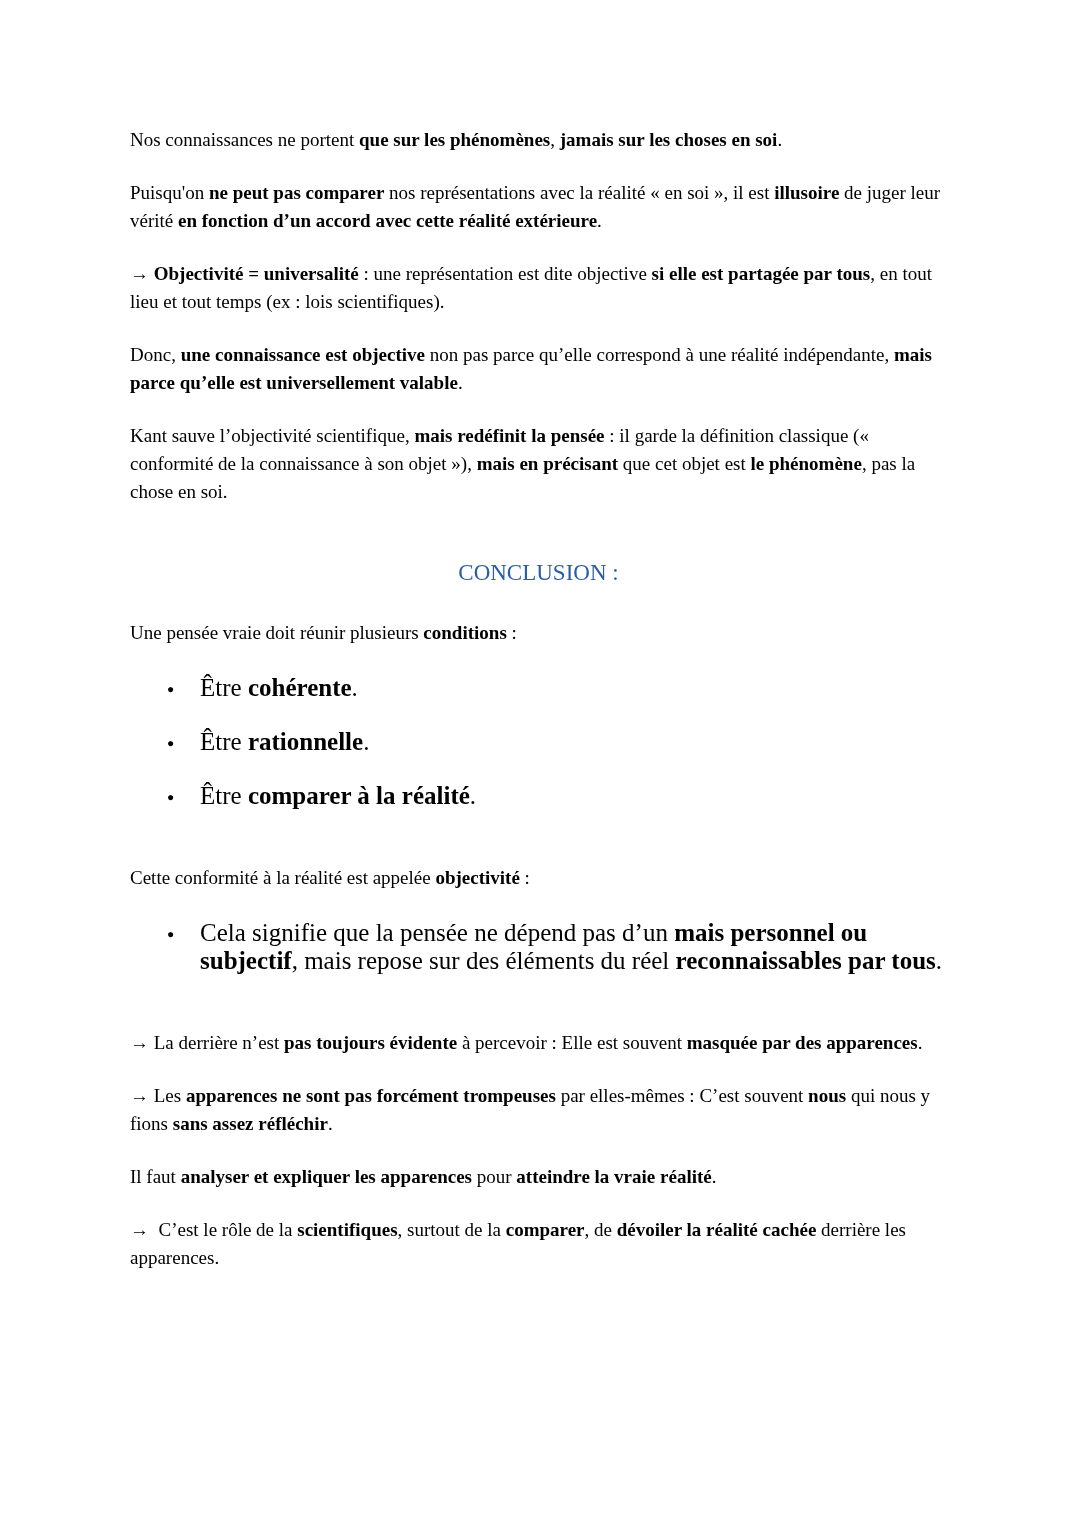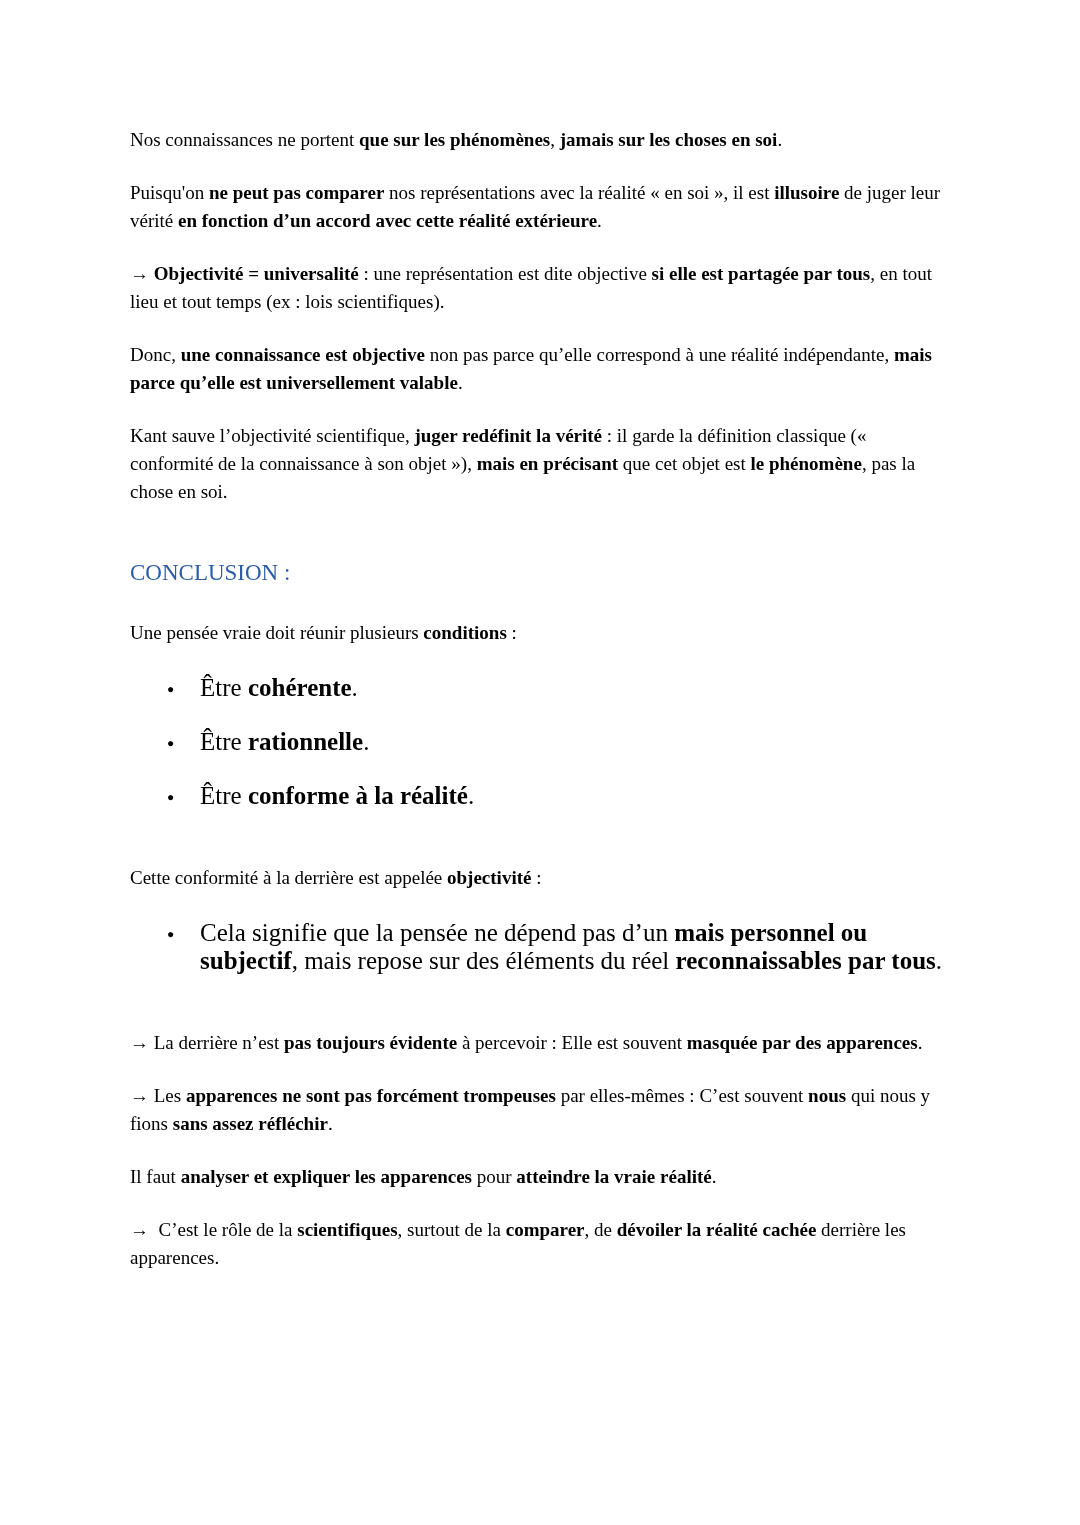--- a/index.html
+++ b/index.html
@@ -27,20 +27,21 @@
     line-height: 28px;
   }
   .doc-paragraph .b, .doc-bullet .b {
     font-weight: 700;
   }
   .doc-heading {
     margin: 52px 0 31px 0;
     font-size: 23px;
     line-height: 30px;
     font-weight: 400;
+    text-align: center;
   }
   .doc-list {
     list-style: none;
     margin: 27px 0 54px 0;
     padding: 0;
   }
   .doc-bullet {
     position: relative;
     margin: 0 0 26px 0;
     padding-left: 70px;
@@ -57,29 +58,29 @@
 </style>
 </head>
 <body>
 
 <div class="doc-page">
   <div id="doc-body">
       <p class="doc-paragraph"><span>Nos connaissances ne portent </span><span class="b">que sur les phénomènes</span><span>, </span><span class="b">jamais sur les choses en soi</span><span>.</span></p>
       <p class="doc-paragraph"><span>Puisqu'on </span><span class="b">ne peut pas comparer</span><span> nos représentations avec la réalité « en soi », il est </span><span class="b">illusoire</span><span> de juger leur vérité </span><span class="b">en fonction d’un accord avec cette réalité extérieure</span><span>.</span></p>
       <p class="doc-paragraph"><span class="b">→ Objectivité = universalité</span><span> : une représentation est dite objective </span><span class="b">si elle est partagée par tous</span><span>, en tout lieu et tout temps (ex : lois scientifiques).</span></p>
       <p class="doc-paragraph"><span>Donc, </span><span class="b">une connaissance est objective</span><span> non pas parce qu’elle correspond à une réalité indépendante, </span><span class="b">mais parce qu’elle est universellement valable</span><span>.</span></p>
-      <p class="doc-paragraph"><span>Kant sauve l’objectivité scientifique, </span><span class="b">juger redéfinit la vérité</span><span> : il garde la définition classique (« conformité de la connaissance à son objet »), </span><span class="b">mais en précisant</span><span> que cet objet est </span><span class="b">le phénomène</span><span>, pas la chose en soi.</span></p>
+      <p class="doc-paragraph"><span>Kant sauve l’objectivité scientifique, </span><span class="b">mais redéfinit la pensée</span><span> : il garde la définition classique (« conformité de la connaissance à son objet »), </span><span class="b">mais en précisant</span><span> que cet objet est </span><span class="b">le phénomène</span><span>, pas la chose en soi.</span></p>
       <h2 class="doc-heading" style="color: rgb(42, 92, 170);">CONCLUSION :</h2>
       <p class="doc-paragraph"><span>Une pensée vraie doit réunir plusieurs </span><span class="b">conditions</span><span> :</span></p>
       <ul class="doc-list">
         <li class="doc-bullet"><span>Être </span><span class="b">cohérente</span><span>.</span></li>
         <li class="doc-bullet"><span>Être </span><span class="b">rationnelle</span><span>.</span></li>
-        <li class="doc-bullet"><span>Être </span><span class="b">conforme à la réalité</span><span>.</span></li>
+        <li class="doc-bullet"><span>Être </span><span class="b">comparer à la réalité</span><span>.</span></li>
       </ul>
-      <p class="doc-paragraph"><span>Cette conformité à la derrière est appelée </span><span class="b">objectivité</span><span> :</span></p>
+      <p class="doc-paragraph"><span>Cette conformité à la réalité est appelée </span><span class="b">objectivité</span><span> :</span></p>
       <ul class="doc-list">
         <li class="doc-bullet"><span>Cela signifie que la pensée ne dépend pas d’un </span><span class="b">mais personnel ou subjectif</span><span>, mais repose sur des éléments du réel </span><span class="b">reconnaissables par tous</span><span>.</span></li>
       </ul>
       <p class="doc-paragraph"><span>→ La derrière n’est </span><span class="b">pas toujours évidente</span><span> à percevoir : Elle est souvent </span><span class="b">masquée par des apparences</span><span>.</span></p>
       <p class="doc-paragraph"><span>→ Les </span><span class="b">apparences ne sont pas forcément trompeuses</span><span> par elles-mêmes : C’est souvent </span><span class="b">nous</span><span> qui nous y fions </span><span class="b">sans assez réfléchir</span><span>.</span></p>
       <p class="doc-paragraph"><span>Il faut </span><span class="b">analyser et expliquer les apparences</span><span> pour </span><span class="b">atteindre la vraie réalité</span><span>.</span></p>
       <p class="doc-paragraph"><span>→&nbsp; C’est le rôle de la </span><span class="b">scientifiques</span><span>, surtout de la </span><span class="b">comparer</span><span>, de </span><span class="b">dévoiler la réalité cachée</span><span> derrière les apparences.</span></p>
     </div>
 </div>
 

